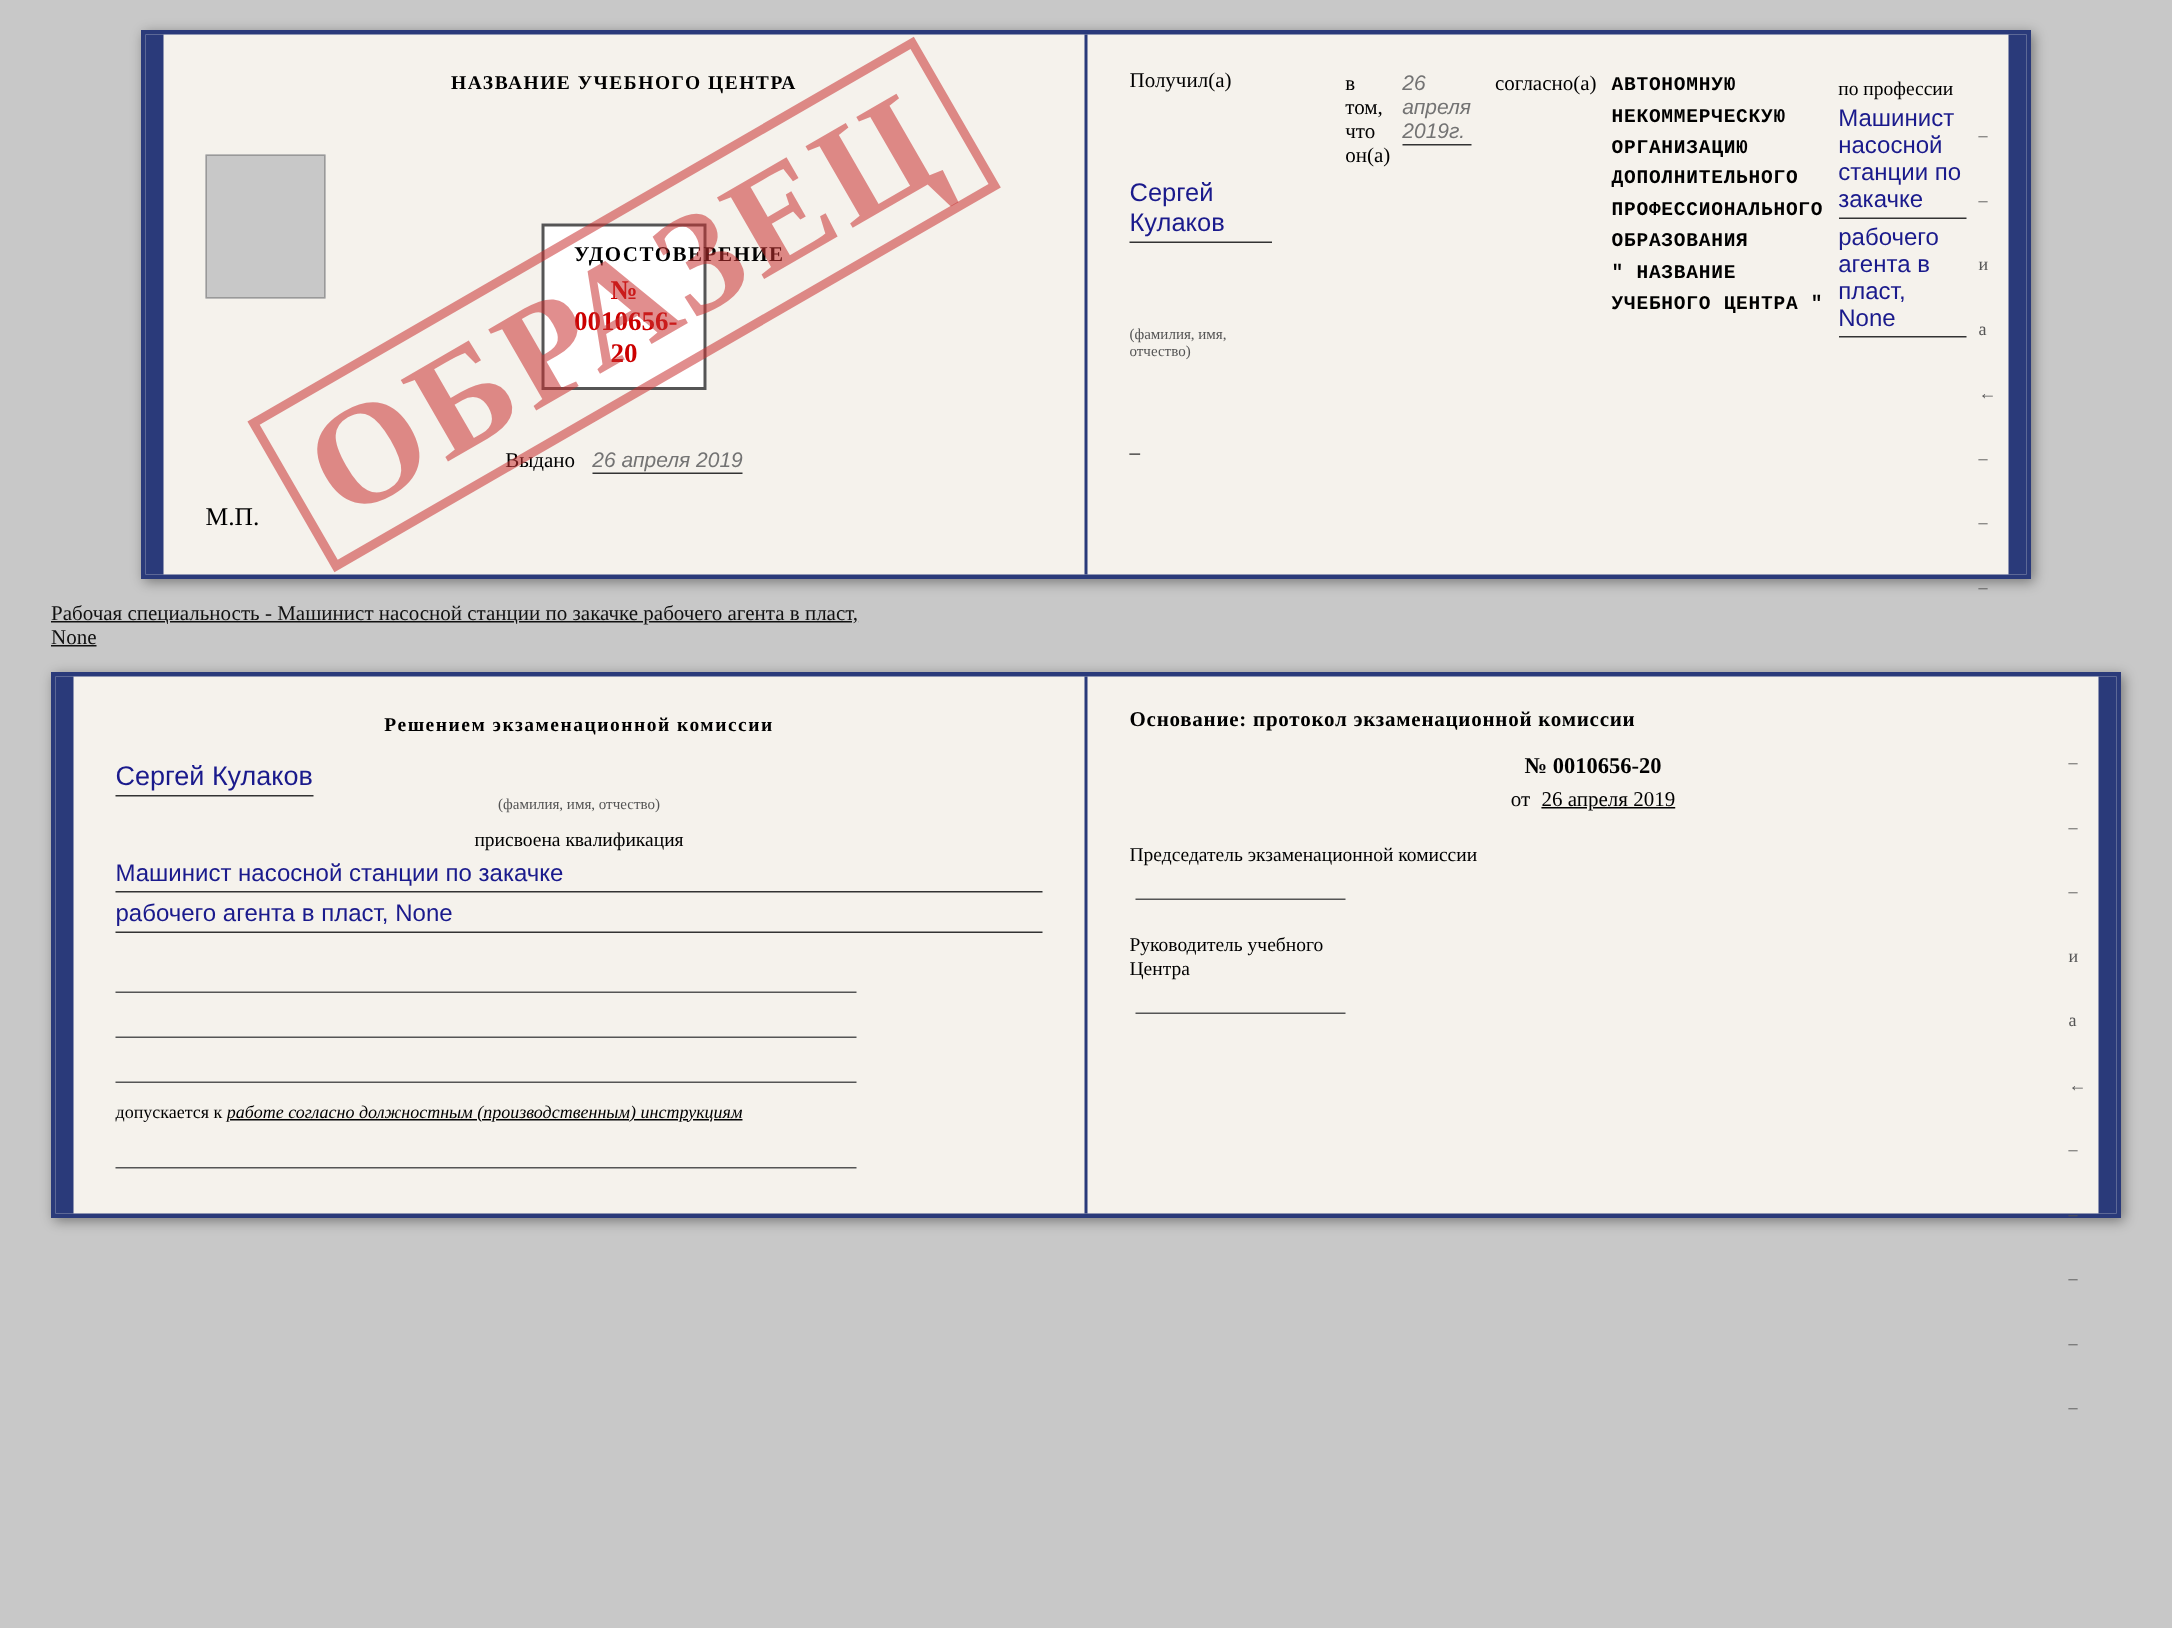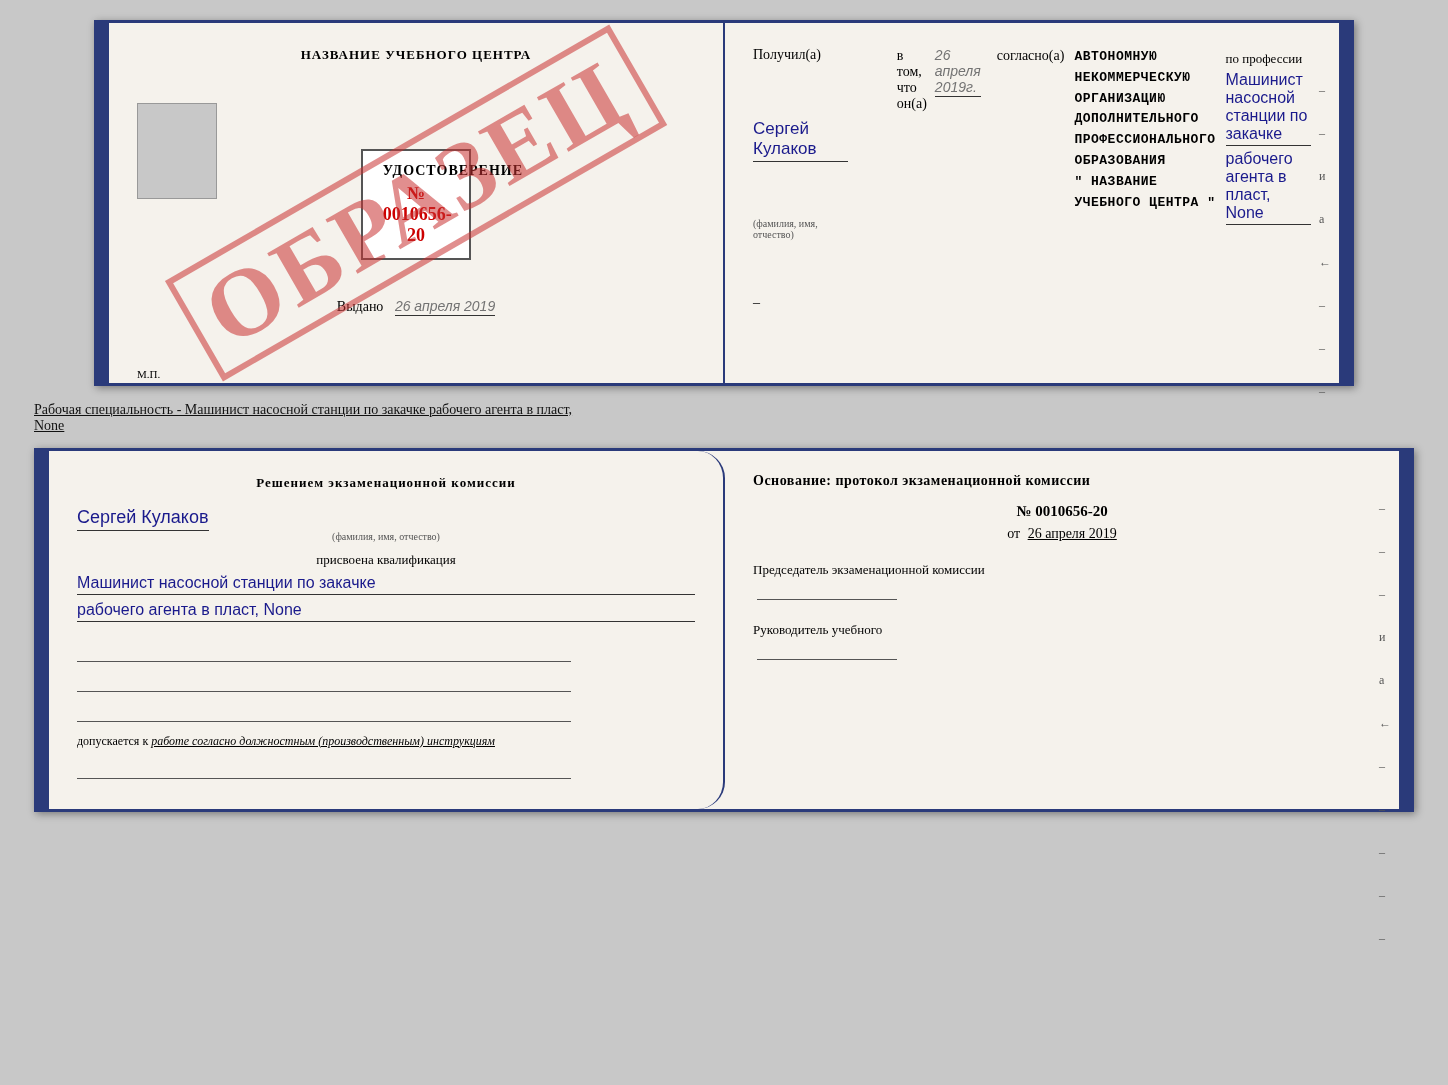--- a/index.html
+++ b/index.html
@@ -100,23 +100,23 @@
     }
 
     .issued-date {
       margin-top: 28px;
       font-size: 14px;
       text-align: center;
     }
 
     .mp-label {
       position: absolute;
-      bottom: 3px;
+      bottom: 28px;
       left: 28px;
-      font-size: 11px;
+      font-size: 17px;
     }
 
     
     .recipient-line {
       font-size: 14px;
       display: flex;
       align-items: baseline;
       gap: 8px;
       flex-wrap: wrap;
     }
@@ -203,21 +203,20 @@
     }
 
     .doc-bottom-left, .doc-bottom-right {
       flex: 1;
       padding: 22px 28px;
       position: relative;
     }
 
     .doc-bottom-left {
       border-right: 2px solid #2a3a7a;
-      border-radius: 27px;
     }
 
     .decision-title {
       font-size: 13px;
       text-align: center;
       font-weight: bold;
       letter-spacing: 1px;
       line-height: 1.5;
       margin-bottom: 14px;
     }
@@ -459,20 +458,21 @@
         <span style="text-decoration: underline; margin-left:4px;">26 апреля 2019</span>
       </div>
 
       <div class="predsedatel-block">
         <div>Председатель экзаменационной комиссии</div>
         <div class="sign-underline"></div>
       </div>
 
       <div class="rukovoditel-block">
         <div>Руководитель учебного</div>
+        <div>Центра</div>
         <div class="sign-underline"></div>
       </div>
 
       <div class="bottom-right-markers">
         <span>–</span>
         <span>–</span>
         <span>–</span>
         <span>и</span>
         <span>а</span>
         <span>←</span>

